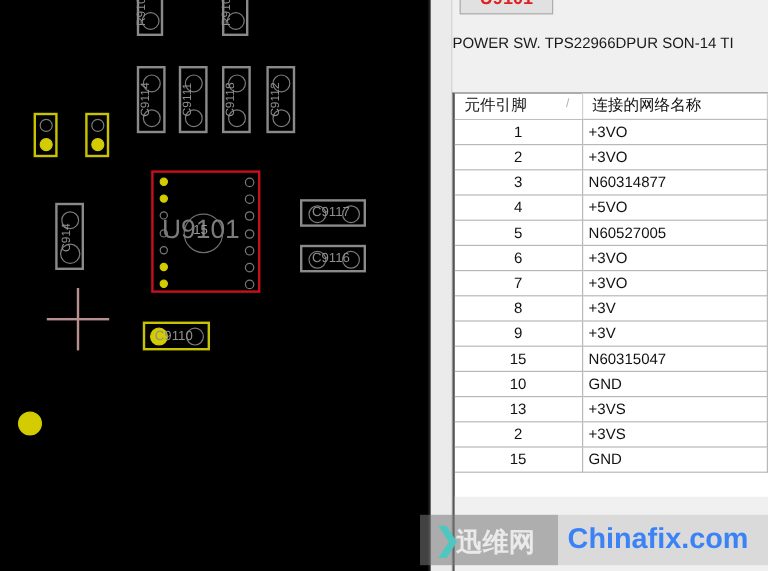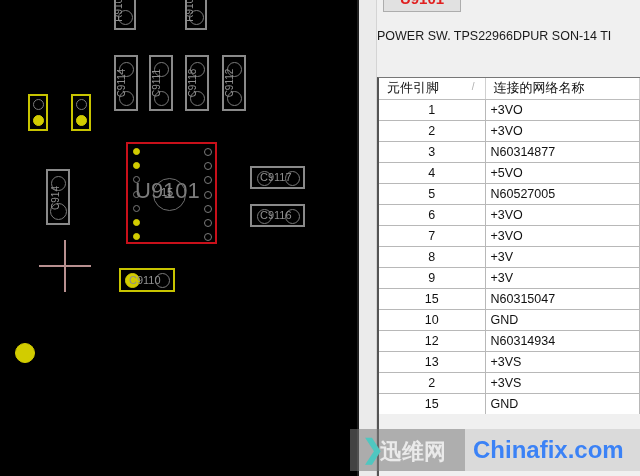--- a/index.html
+++ b/index.html
@@ -199,24 +199,20 @@
             </tr>
           <tr>
               <td class="c1">15</td>
               <td class="c2">N60315047</td>
             </tr>
           <tr>
               <td class="c1">10</td>
               <td class="c2">GND</td>
             </tr>
           <tr>
-              <td class="c1">12</td>
-              <td class="c2">N60314934</td>
-            </tr>
-          <tr>
               <td class="c1">13</td>
               <td class="c2">+3VS</td>
             </tr>
           <tr>
               <td class="c1">2</td>
               <td class="c2">+3VS</td>
             </tr>
           <tr>
               <td class="c1">15</td>
               <td class="c2">GND</td>

